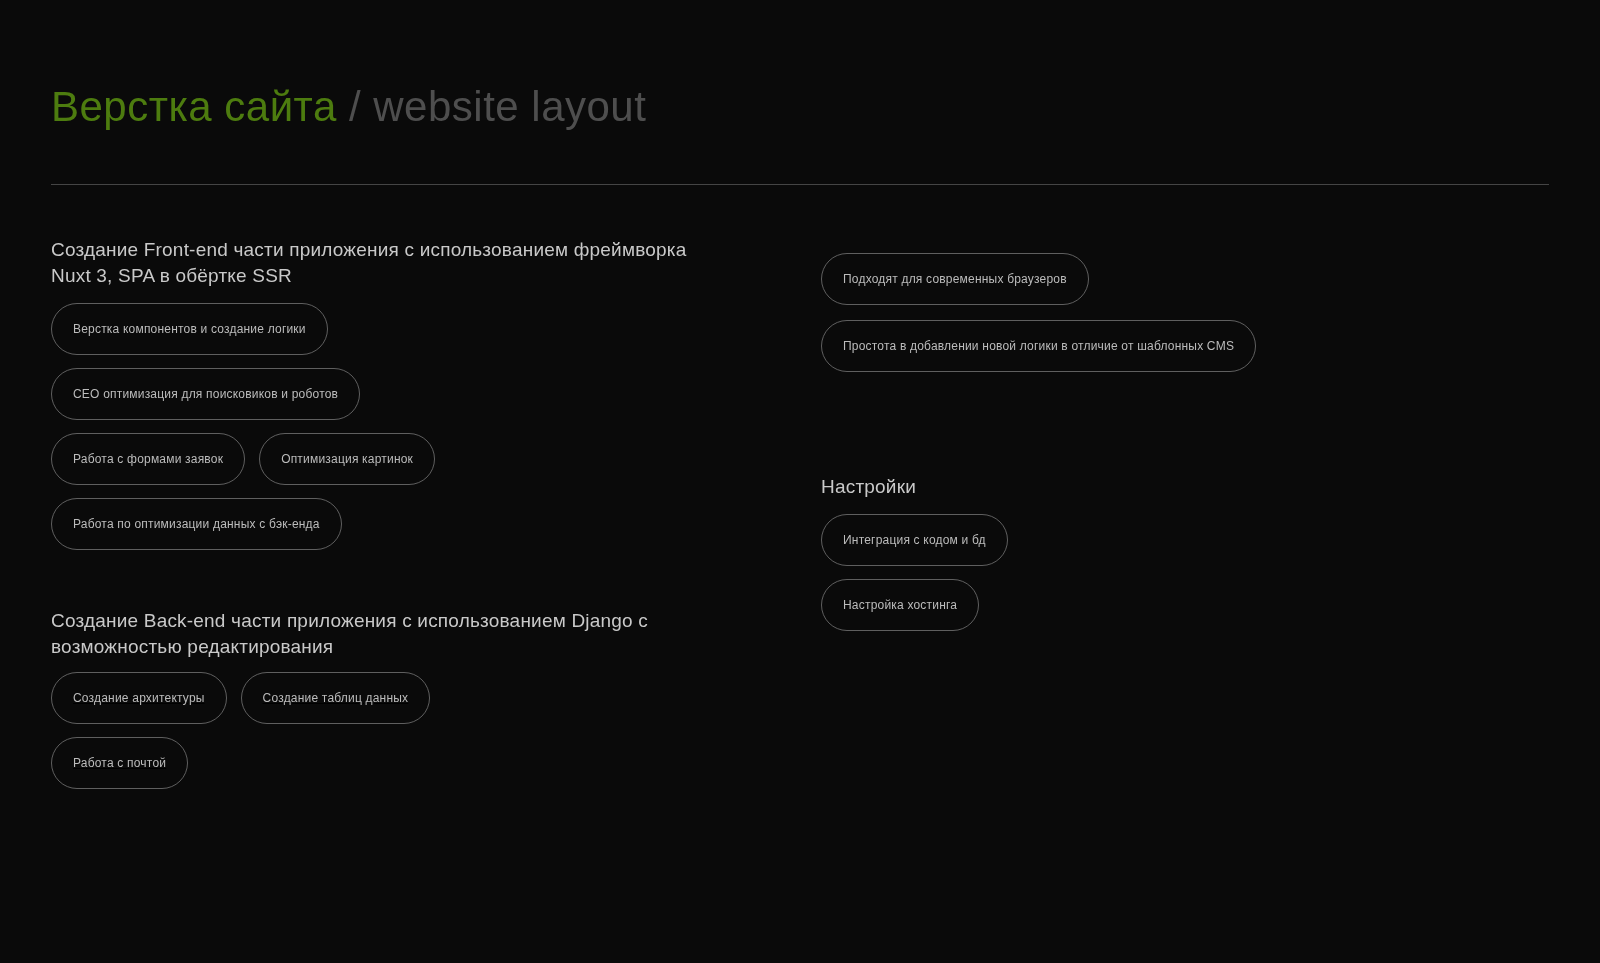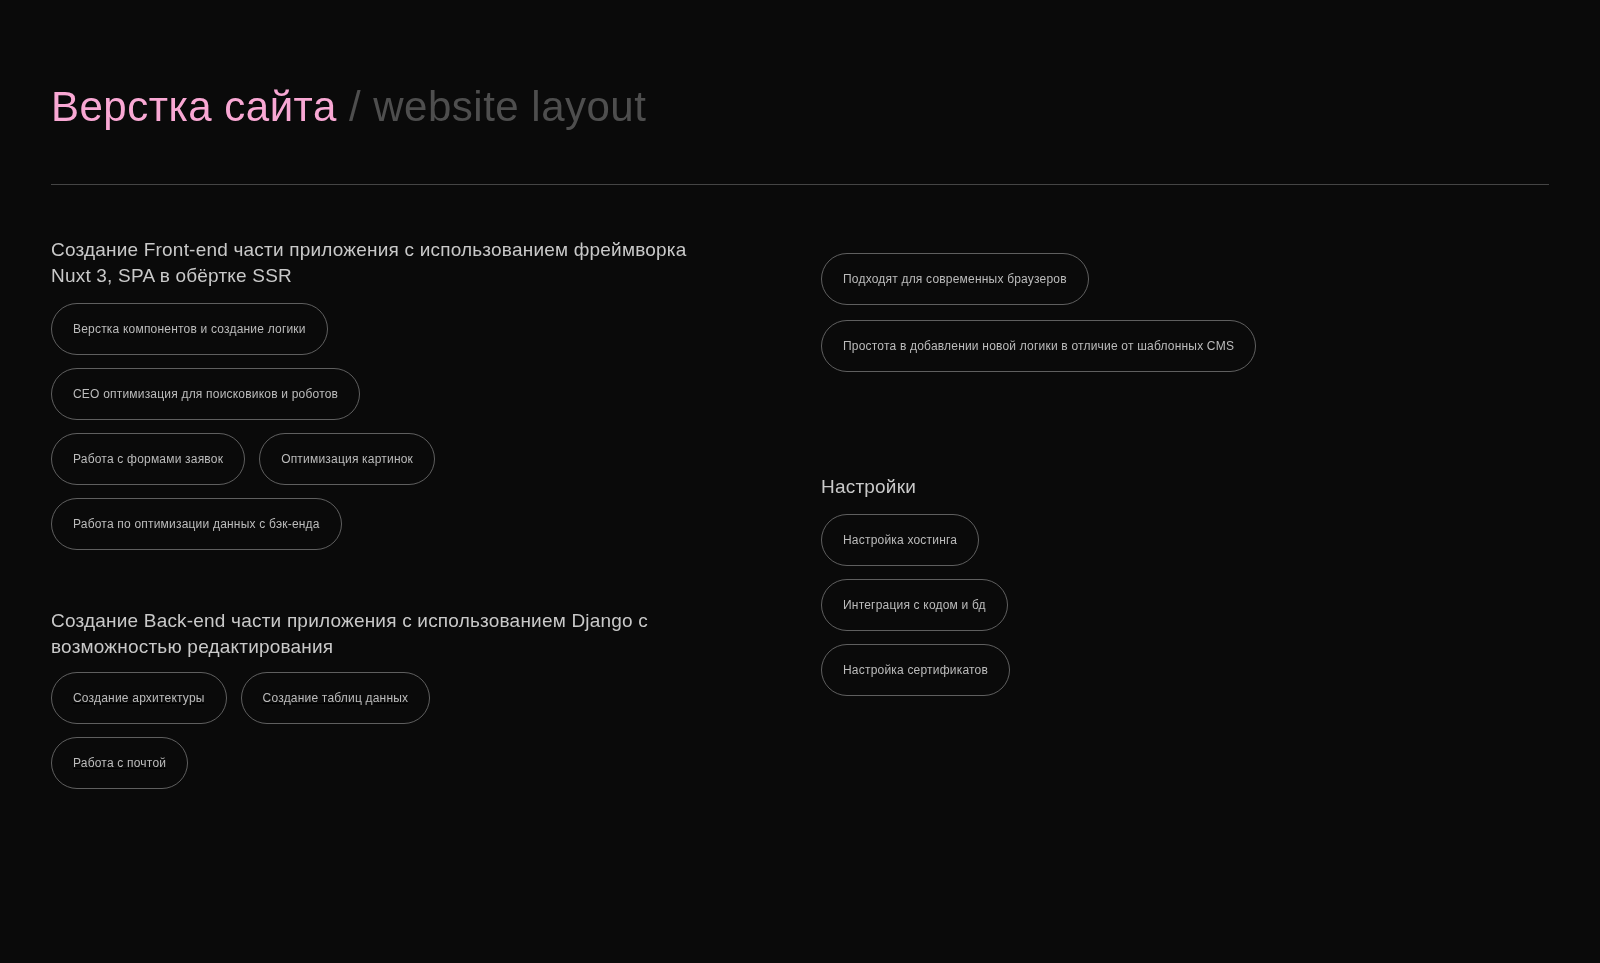--- a/index.html
+++ b/index.html
@@ -12,21 +12,21 @@
   .page { padding: 0 51px; }
 
   .title {
     padding-top: 82px;
     font-size: 42px;
     line-height: 50px;
     font-weight: 400;
     letter-spacing: 0.5px;
     white-space: nowrap;
   }
-  .title .ru { color: #f9a8d4; }
+  .title .ru { color: #4d7c0f; }
   .title .sep, .title .en { color: #4e4e4e; font-weight: 300; }
 
   .divider {
     margin-top: 52px;
     border: none;
     border-top: 1px solid #454545;
     height: 0;
   }
 
   .columns {
@@ -131,27 +131,24 @@
           <div class="tag-row">
             <div class="tag">Простота в добавлении новой логики в отличие от шаблонных CMS</div>
           </div>
         </div>
       </div>
 
       <div class="section section-2">
         <div class="section-heading">Настройки</div>
         <div class="tag-rows tags-2">
           <div class="tag-row">
-            <div class="tag">Настройка хостинга</div>
-          </div>
-          <div class="tag-row">
             <div class="tag">Интеграция с кодом и бд</div>
           </div>
           <div class="tag-row">
-            <div class="tag">Настройка сертификатов</div>
+            <div class="tag">Настройка хостинга</div>
           </div>
         </div>
       </div>
 
     </div>
 
   </div>
 </div>
 
 </body></html>

